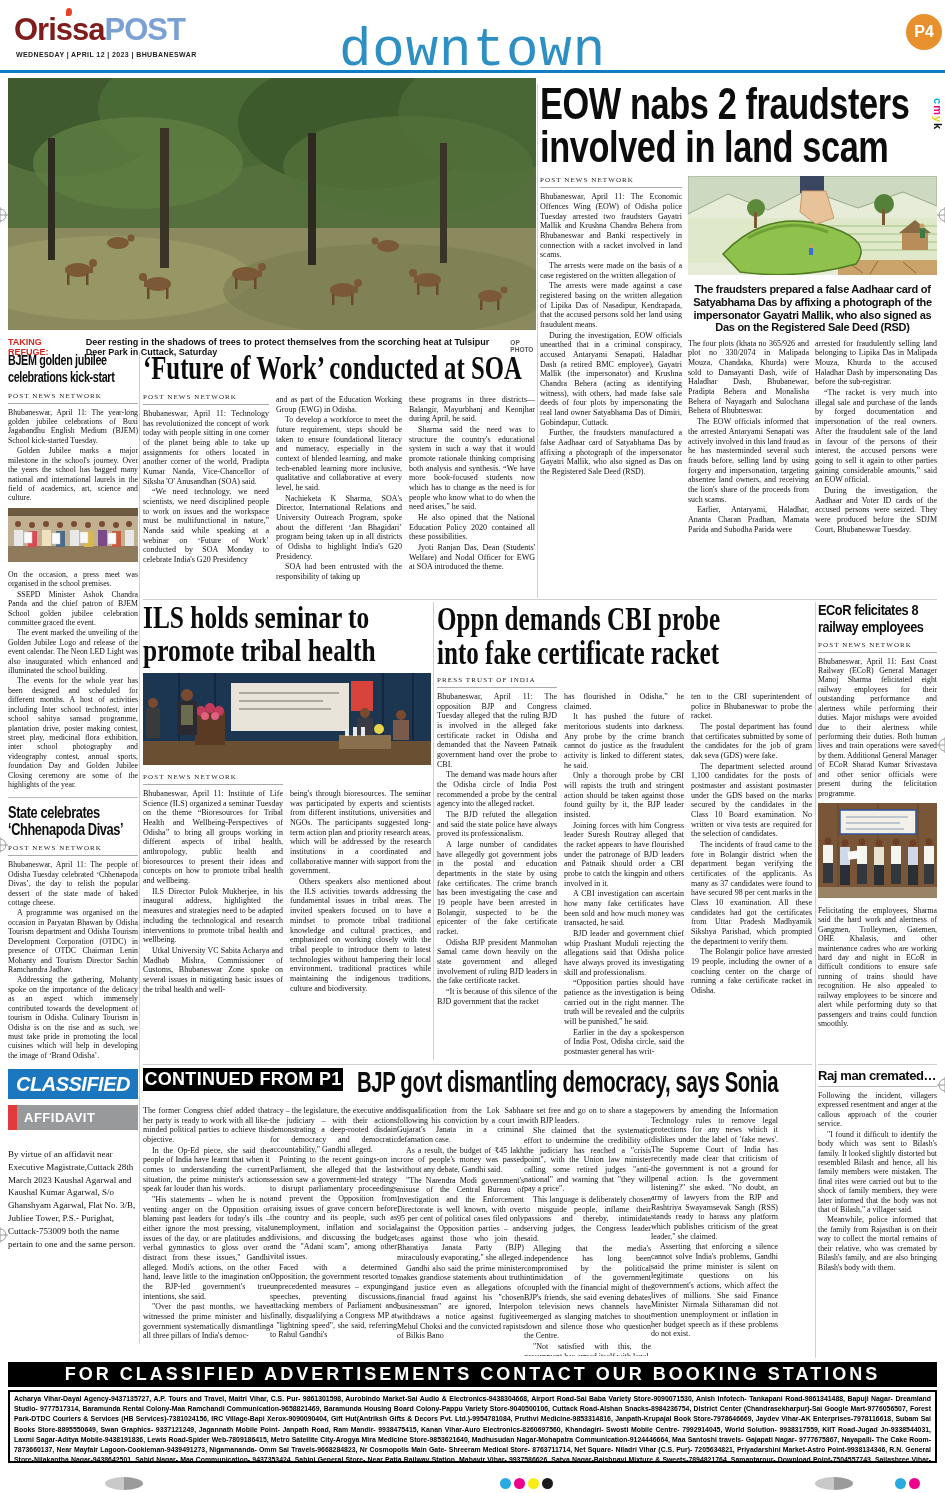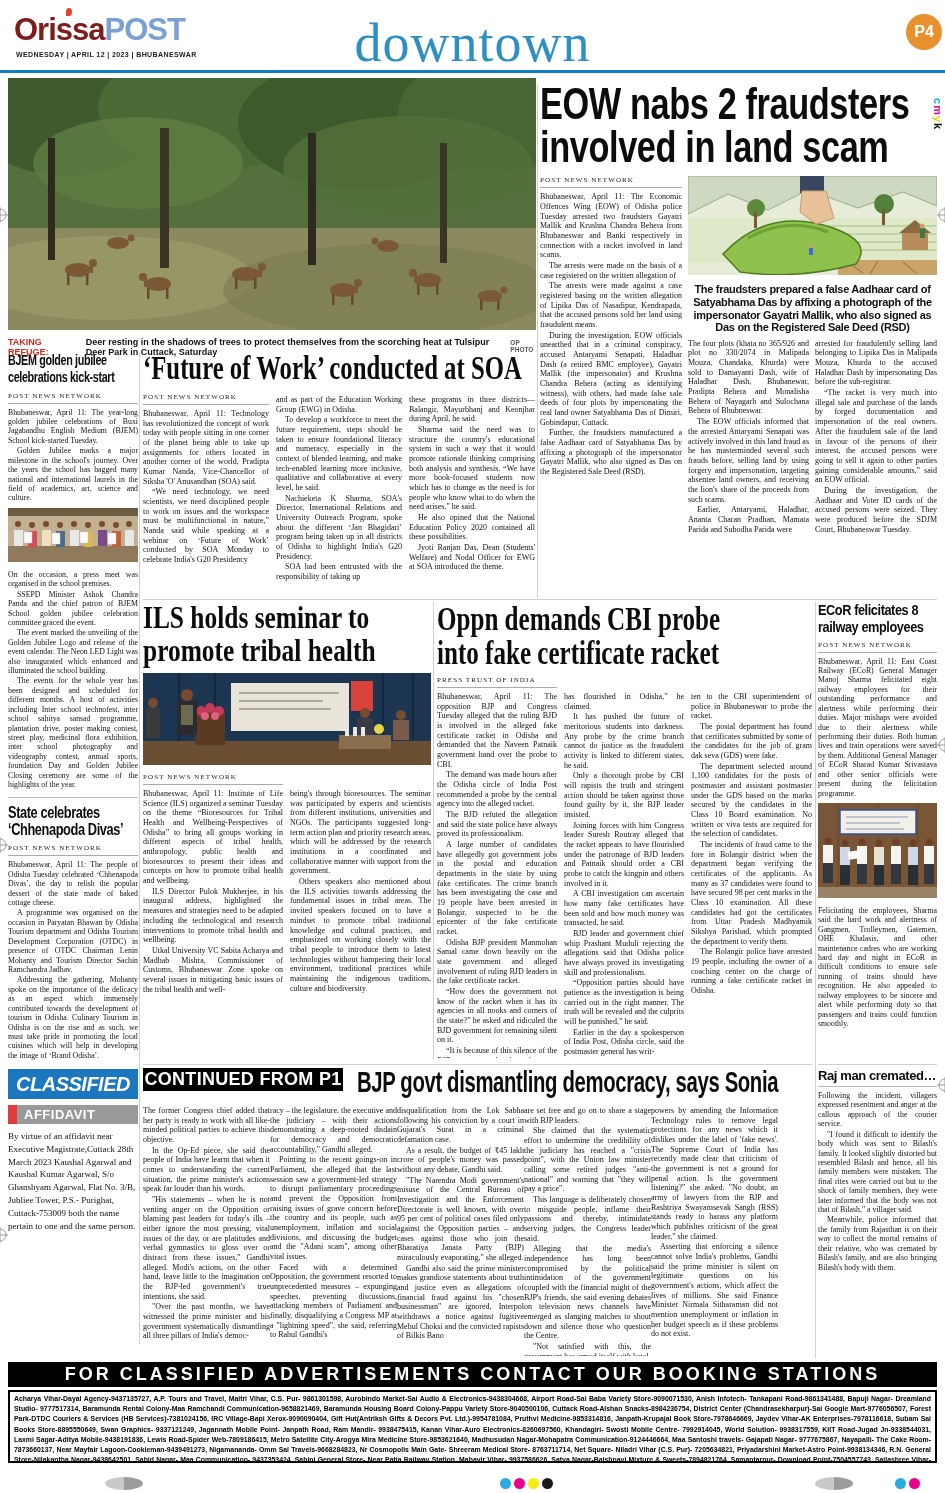--- a/index.html
+++ b/index.html
@@ -9,22 +9,22 @@
   .abs{position:absolute}
 
   
   .logo{position:absolute;left:14px;top:12px;font-family:"Liberation Sans",sans-serif;
         font-weight:bold;font-size:31px;letter-spacing:-1px}
   .logo .orissa{color:#7f1d1d}
   .logo .post{color:#7aa0d4}
   .flame{position:absolute;left:66px;top:8px;width:6px;height:8px;background:#e8402a;border-radius:50% 50% 50% 0}
   .dateline{position:absolute;left:16px;top:51px;font-family:"Liberation Sans",sans-serif;
         font-weight:bold;font-size:7px;letter-spacing:.4px;color:#222}
-  .section-title{position:absolute;left:50%;top:12px;transform:translateX(-50%);
-        font-family:Liberation Serif, serif;font-weight:400;
+  .section-title{position:absolute;left:50%;top:20px;transform:translateX(-50%);
+        font-family:Liberation Mono, monospace;font-weight:400;
         font-size:54px;color:#2d8fc2;letter-spacing:1px}
   .page-badge{position:absolute;left:906px;top:14px;width:36px;height:36px;border-radius:50%;
         background:#e8902e;color:#fff;font-family:"Liberation Sans",sans-serif;font-weight:bold;
         font-size:16px;display:flex;align-items:center;justify-content:center}
   .blue-rule{position:absolute;left:0;top:70px;width:945px;height:3px;background:#0f7dc2}
 
   
   .byline{font-size:7px;letter-spacing:1.1px;color:#222;border-bottom:1px solid #aaa;
           padding-bottom:3px;margin-bottom:4px;width:100%}
   .bodytext{font-size:8px;line-height:1.21;text-align:justify;overflow:hidden}
@@ -42,21 +42,21 @@
              font-size:9px;margin-top:3px;align-items:baseline}
   .photo-cap .lbl{color:#d6281e}
   .photo-cap .credit{margin-left:auto;color:#555;font-size:6.5px;font-weight:bold}
   .illus-cap{font-family:"Liberation Sans",sans-serif;font-weight:bold;font-size:11px;
              line-height:1.15;text-align:center;letter-spacing:-.3px;margin:4px 0 5px 0}
 
   
   .classified-box{background:#1a77c0;color:#fff;font-family:"Liberation Sans",sans-serif;
         font-weight:bold;font-style:italic;font-size:20px;height:30px;display:flex;
         align-items:center;justify-content:center;margin:8px 0 6px 0;letter-spacing:-.5px}
-  .affidavit-bar{display:flex;height:19px;margin-bottom:6px}
+  .affidavit-bar{display:flex;height:25px;margin-bottom:18px}
   .affidavit-bar .red{width:9px;background:#e23b3b}
   .affidavit-bar .gray{flex:1;background:#98999b;color:#fff;font-family:"Liberation Sans",sans-serif;
         font-weight:bold;font-size:13px;display:flex;align-items:center;padding-left:7px;letter-spacing:.5px}
   .affidavit-text{font-size:9px;line-height:1.42;text-align:left}
 
   
   .continued-bar{background:#000;color:#fff;font-family:"Liberation Sans",sans-serif;font-weight:bold;
         font-size:18px;width:200px;height:23px;display:flex;align-items:center;justify-content:center;letter-spacing:.3px}
   .footer-bar{position:absolute;left:8px;top:1362px;width:929px;height:25px;background:#000;color:#fff;
         font-family:"Liberation Sans",sans-serif;font-weight:bold;font-size:18px;letter-spacing:3px;
@@ -404,21 +404,20 @@
     <h1 class="hl-serif sqz" style="--sx:0.76;font-size:33px;line-height:1.03">Oppn demands CBI probe
 into fake certificate racket</h1>
     <div class="byline" style="width:120px;margin-top:6px">PRESS TRUST OF INDIA</div>
     <div class="cols" style="gap:7px">
       <div class="bodytext" style="width:120px;height:366px">
           <p>Bhubaneswar, April 11: The opposition BJP and Congress Tuesday alleged that the ruling BJD is involved in the alleged fake certificate racket in Odisha and demanded that the Naveen Patnaik government hand over the probe to CBI.</p>
           <p>The demand was made hours after the Odisha circle of India Post recommended a probe by the central agency into the alleged racket.</p>
           <p>The BJD refuted the allegation and said the state police have always proved its professionalism.</p>
           <p>A large number of candidates have allegedly got government jobs in the postal and education departments in the state by using fake certificates. The crime branch has been investigating the case and 19 people have been arrested in Bolangir, suspected to be the epicenter of the fake certificate racket.</p>
           <p>Odisha BJP president Manmohan Samal came down heavily on the state government and alleged involvement of ruling BJD leaders in the fake certificate racket.</p>
-          <p>“How does the government not know of the racket when it has its agencies in all nooks and corners of the state?” he asked and ridiculed the BJD government for remaining silent on it.</p>
           <p>“It is because of this silence of the BJD government that the racket</p>
         </div>
       <div class="bodytext" style="width:120px;height:366px">
           <p>has flourished in Odisha,” he claimed.</p>
           <p>It has pushed the future of meritorious students into darkness. Any probe by the crime branch cannot do justice as the fraudulent activity is linked to different states, he said.</p>
           <p>Only a thorough probe by CBI will rapists the truth and stringent action should be taken against those found guilty by it, the BJP leader insisted.</p>
           <p>Joining forces with him Congress leader Suresh Routray alleged that the racket appears to have flourished under the patronage of BJD leaders and Patnaik should order a CBI probe to catch the kingpin and others involved in it.</p>
           <p>A CBI investigation can ascertain how many fake certificates have been sold and how much money was transacted, he said.</p>
           <p>BJD leader and government chief whip Prashant Muduli rejecting the allegations said that Odisha police have always proved its investigating skill and professionalism.</p>
           <p>“Opposition parties should have patience as the investigation is being carried out in the right manner. The truth will be revealed and the culprits will be punished,” he said.</p>
@@ -512,21 +511,21 @@
           <p>In the Op-Ed piece, she said the people of India have learnt that when it comes to understanding the current situation, the prime minister's actions speak far louder than his words.</p>
           <p>"His statements – when he is not venting anger on the Opposition or blaming past leaders for today's ills – either ignore the most pressing, vital issues of the day, or are platitudes and verbal gymnastics to gloss over or distract from these issues," Gandhi alleged. Modi's actions, on the other hand, leave little to the imagination on the BJP-led government's true intentions, she said.</p>
           <p>"Over the past months, we have witnessed the prime minister and his government systematically dismantling all three pillars of India's democ-</p>
         </div>
       <div class="bodytext" style="width:127px;height:250px">
           <p>racy – the legislature, the executive and the judiciary – with their actions demonstrating a deep-rooted disdain for democracy and democratic accountability," Gandhi alleged.</p>
           <p>Pointing to the recent goings-on in Parliament, she alleged that the last session saw a government-led strategy to disrupt parliamentary proceedings and prevent the Opposition from raising issues of grave concern before the country and its people, such as unemployment, inflation and social divisions, and discussing the budget and the "Adani scam", among other vital issues.</p>
           <p>Faced with a determined Opposition, the government resorted to unprecedented measures – expunging speeches, preventing discussions, attacking members of Parliament and finally, disqualifying a Congress MP at a "lightning speed", she said, referring to Rahul Gandhi's</p>
         </div>
       <div class="bodytext" style="width:127px;height:250px">
-          <p>disqualification from the Lok Sabha following his conviction by a court in Gujarat's Surat in a criminal defamation case.</p>
+          <p>disqualification from the Lok Sabha following his conviction by a court in Gujarat's Janata in a criminal defamation case.</p>
           <p>As a result, the budget of ₹45 lakh crore of people's money was passed without any debate, Gandhi said.</p>
           <p>"The Narendra Modi government's misuse of the Central Bureau of Investigation and the Enforcement Directorate is well known, with over 95 per cent of political cases filed only against the Opposition parties – and cases against those who join the Bharatiya Janata Party (BJP) miraculously evaporating," she alleged.</p>
           <p>Gandhi also said the prime minister makes grandiose statements about truth and justice even as allegations of financial fraud against his "chosen businessman" are ignored, Interpol withdraws a notice against fugitive Mehul Choksi and the convicted rapists of Bilkis Bano</p>
         </div>
       <div class="bodytext" style="width:127px;height:250px">
           <p>are set free and go on to share a stage with BJP leaders.</p>
           <p>She claimed that the systematic effort to undermine the credibility of the judiciary has reached a "crisis point", with the Union law minister calling some retired judges "anti-national" and warning that "they will pay a price".</p>
           <p>This language is deliberately chosen to misguide people, inflame their passions and thereby, intimidate serving judges, the Congress leader said.</p>
           <p>Alleging that the media's independence has long been compromised by the political intimidation of the government coupled with the financial might of the BJP's friends, she said evening debates on television news channels have emerged as slanging matches to shout down and silence those who question the Centre.</p>
           <p>"Not satisfied with this, the government has armed itself with legal</p>

